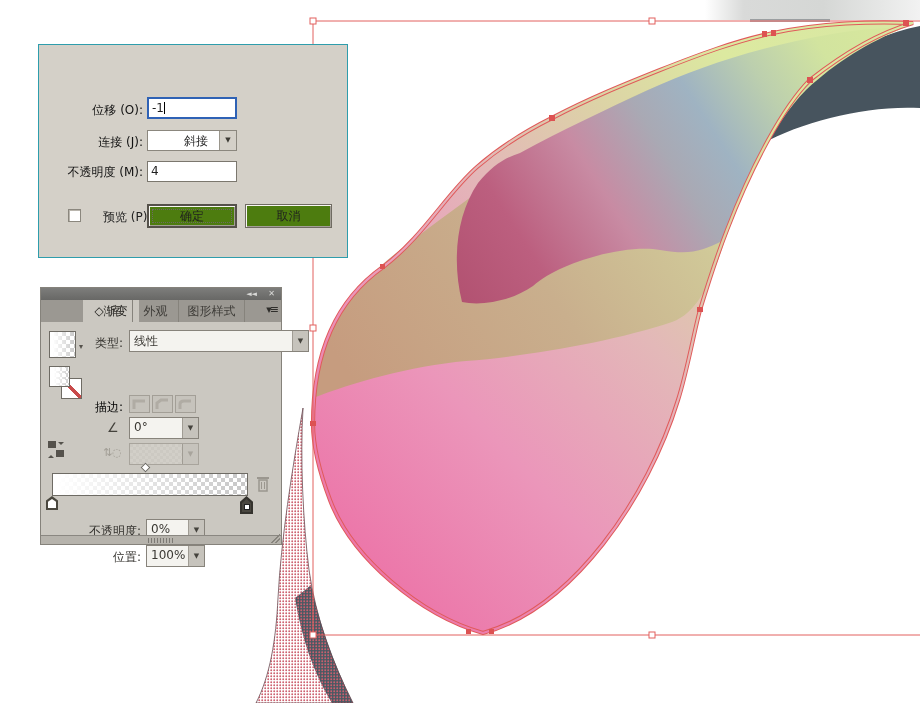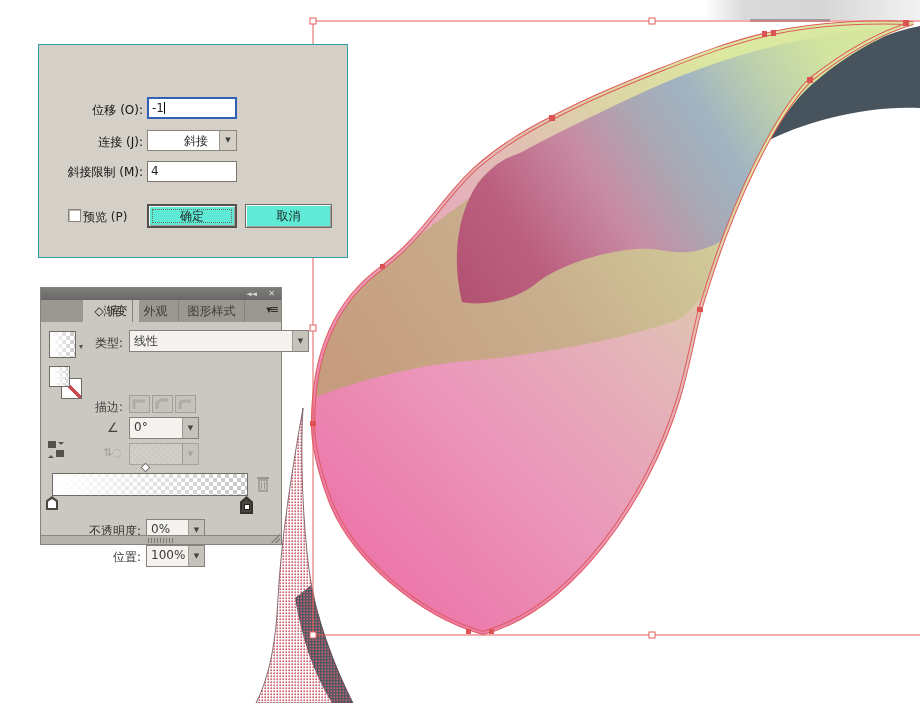--- a/index.html
+++ b/index.html
@@ -17,42 +17,42 @@
   .dlg-input{position:absolute;left:108px;width:90px;height:21px;background:#fff;
           border:1px solid #7b776e;padding:2px 3px;font-size:12px;line-height:15px;}
   .dlg-input.focused{border:2px solid #2f62b5;height:22px;}
   .caret{display:inline-block;width:1px;height:12px;background:#000;vertical-align:-2px;}
   .combo{position:absolute;left:108px;width:90px;height:21px;background:#fff;
          border:1px solid #8b877e;padding:2px 3px;}
   .combo .arrowbtn{position:absolute;right:0;top:0;width:17px;height:19px;background:#d4d0c8;
          border-left:1px solid #9a968c;text-align:center;font-size:7px;line-height:19px;color:#3c3a34;}
   .checkbox{position:absolute;left:29px;top:164px;width:13px;height:13px;background:#fff;
          border:1px solid #8b877e;box-shadow:inset 1px 1px 0 #b9b5ad;}
-  .btn{position:absolute;top:159px;height:24px;background:#5eead4;text-align:center;
+  .btn{position:absolute;top:159px;height:24px;background:#4d7c0f;text-align:center;
        line-height:22px;border:1px solid #6f6b62;box-shadow:inset 1px 1px 0 #f7f6f2, inset -1px -1px 0 #a39f96;}
   .btn.default{border:2px solid #55514a;line-height:20px;}
   .btn .focusrect{position:absolute;left:3px;right:3px;top:3px;bottom:3px;border:1px dotted #6d6a62;}
 
   
   .panel{position:absolute;left:40px;top:287px;width:242px;height:258px;background:#cbc8c1;
          border:1px solid #85827b;z-index:20;font-size:12px;color:#3a3833;}
   .p-titlebar{height:12px;background:linear-gradient(#7d7d7b,#58585622);background-color:#6a6a68;position:relative;}
   .p-titlebar .tb-ico{position:absolute;top:1px;font-size:8px;color:#d9d9d7;line-height:10px;}
   .p-tabs{position:absolute;left:0;top:12px;width:100%;height:22px;background:#9b9892;}
   .p-tab{position:absolute;top:0;height:22px;line-height:22px;text-align:center;color:#3f3d39;
          border-right:1px solid #86837c;}
   .p-tab.active{background:#cbc8c1;color:#23221f;border-right:none;}
   .p-menu-ico{position:absolute;right:4px;top:3px;color:#2f2e2b;font-size:11px;letter-spacing:-2px;}
   .p-body{position:absolute;left:0;top:34px;right:0;bottom:0;}
   .checker{background-color:#fff;background-image:
       linear-gradient(45deg,#c9c9c9 25%,transparent 25%,transparent 75%,#c9c9c9 75%),
       linear-gradient(45deg,#c9c9c9 25%,transparent 25%,transparent 75%,#c9c9c9 75%);
       background-size:8px 8px;background-position:0 0,4px 4px;}
   .p-label{position:absolute;text-align:right;color:#33312d;}
-  .p-label.disabled{color:#404040;}
+  .p-label.disabled{color:#000000;}
   .dd{position:absolute;height:22px;background:#f4f3ef;border:1px solid #87837b;padding:2px 4px;}
   .dd .arrowbtn{position:absolute;right:0;top:0;width:16px;height:20px;background:#c6c3bc;
       border-left:1px solid #a09c94;text-align:center;font-size:7px;line-height:20px;color:#45433d;}
   .dd.disabled{background-image:linear-gradient(45deg,#d2cfc8 25%,transparent 25%,transparent 75%,#d2cfc8 75%),
       linear-gradient(45deg,#d2cfc8 25%,transparent 25%,transparent 75%,#d2cfc8 75%);
       background-size:6px 6px;background-position:0 0,3px 3px;background-color:#ccc9c2;border-color:#a8a49c;}
   .dd.disabled .arrowbtn{color:#a8a49c;}
   .strokebtn{position:absolute;top:73px;width:21px;height:18px;background:#c6c3bc;border:1px solid #a39f97;}
   .gswatch{position:absolute;left:8px;top:9px;width:27px;height:27px;border:1px solid #6e6b64;}
   .gswatch .grad{position:absolute;inset:0;background:linear-gradient(to right,#fff 10%,rgba(255,255,255,0));}
@@ -190,27 +190,27 @@
     <div class="dlg-input focused" style="top:52px;">
       <span>-1</span><span class="caret"></span>
     </div>
 
     <div class="dlg-label" style="top:89px;left:0;padding-left:40px;">连接 (J):</div>
     <div class="combo" style="top:85px;padding-left:36px;">
       <span>斜接</span>
       <span class="arrowbtn">▼</span>
     </div>
 
-    <div class="dlg-label" style="top:119px;left:0;">斜接限制 (M):</div>
+    <div class="dlg-label" style="top:119px;left:0;">不透明度 (M):</div>
     <div class="dlg-input" style="top:116px;">
       <span>4</span>
     </div>
 
     <div class="checkbox"></div>
-    <div style="position:absolute;left:44px;top:164px;">预览 (P)</div>
+    <div style="position:absolute;left:64px;top:164px;">预览 (P)</div>
 
     <div class="btn default" style="left:108px;width:90px;">
       <span>确定</span>
       <span class="focusrect"></span>
     </div>
     <div class="btn" style="left:206px;width:87px;">
       <span>取消</span>
     </div>
   </div>
 

